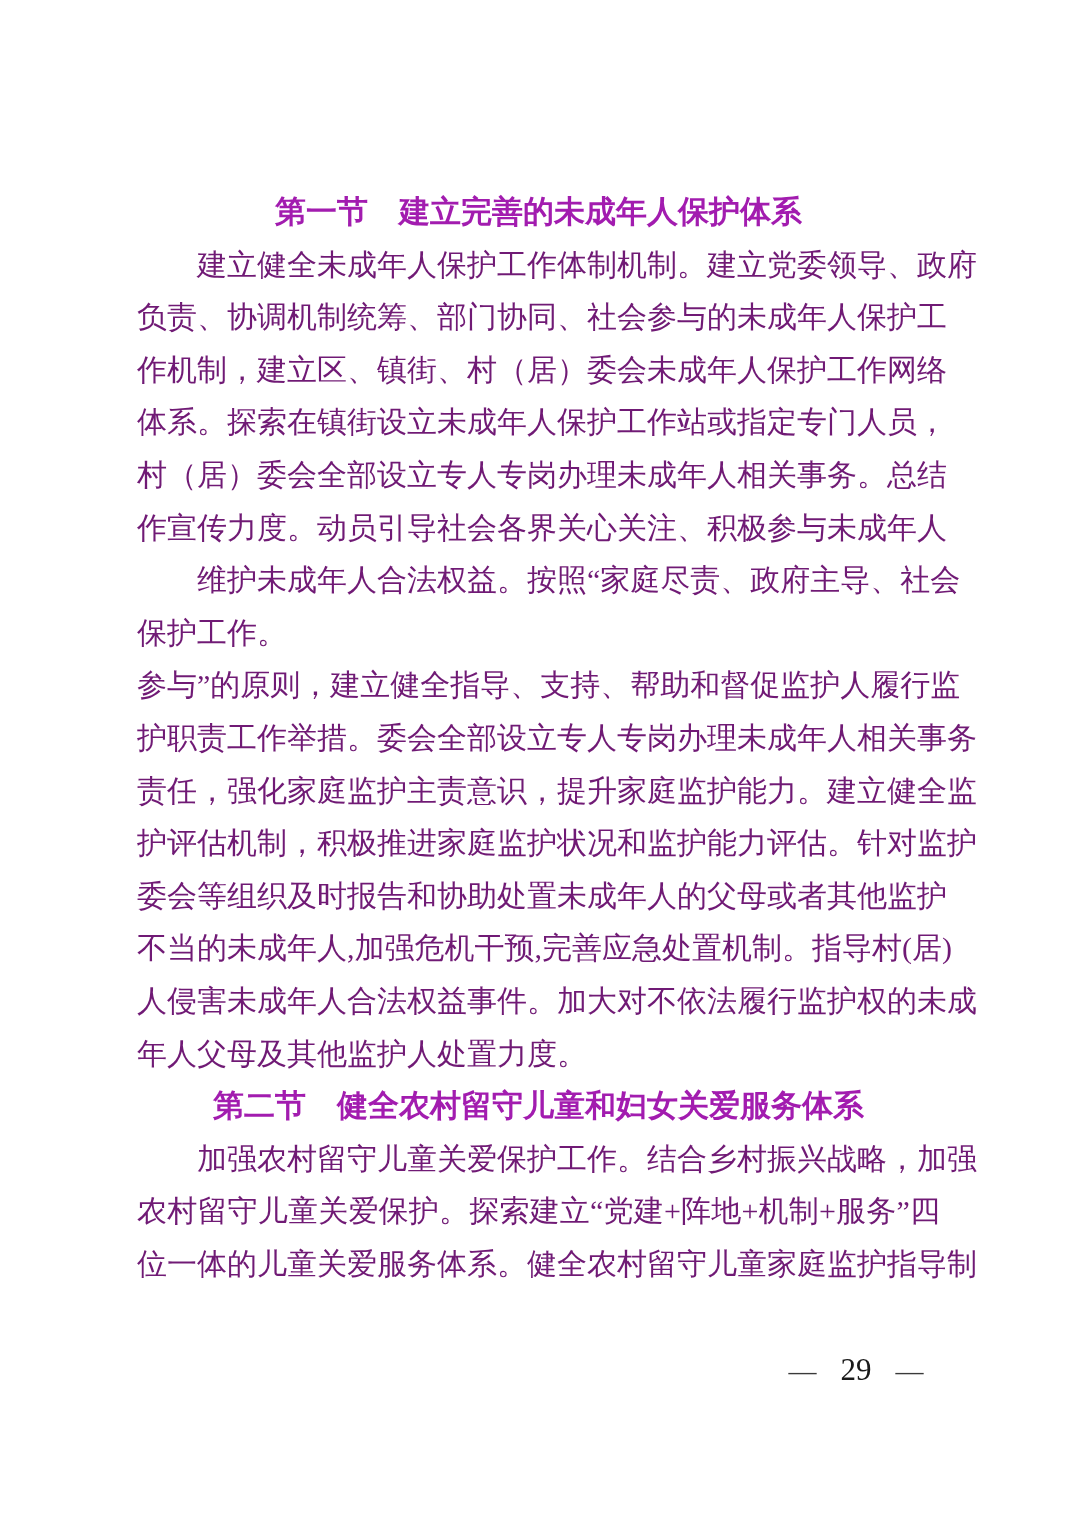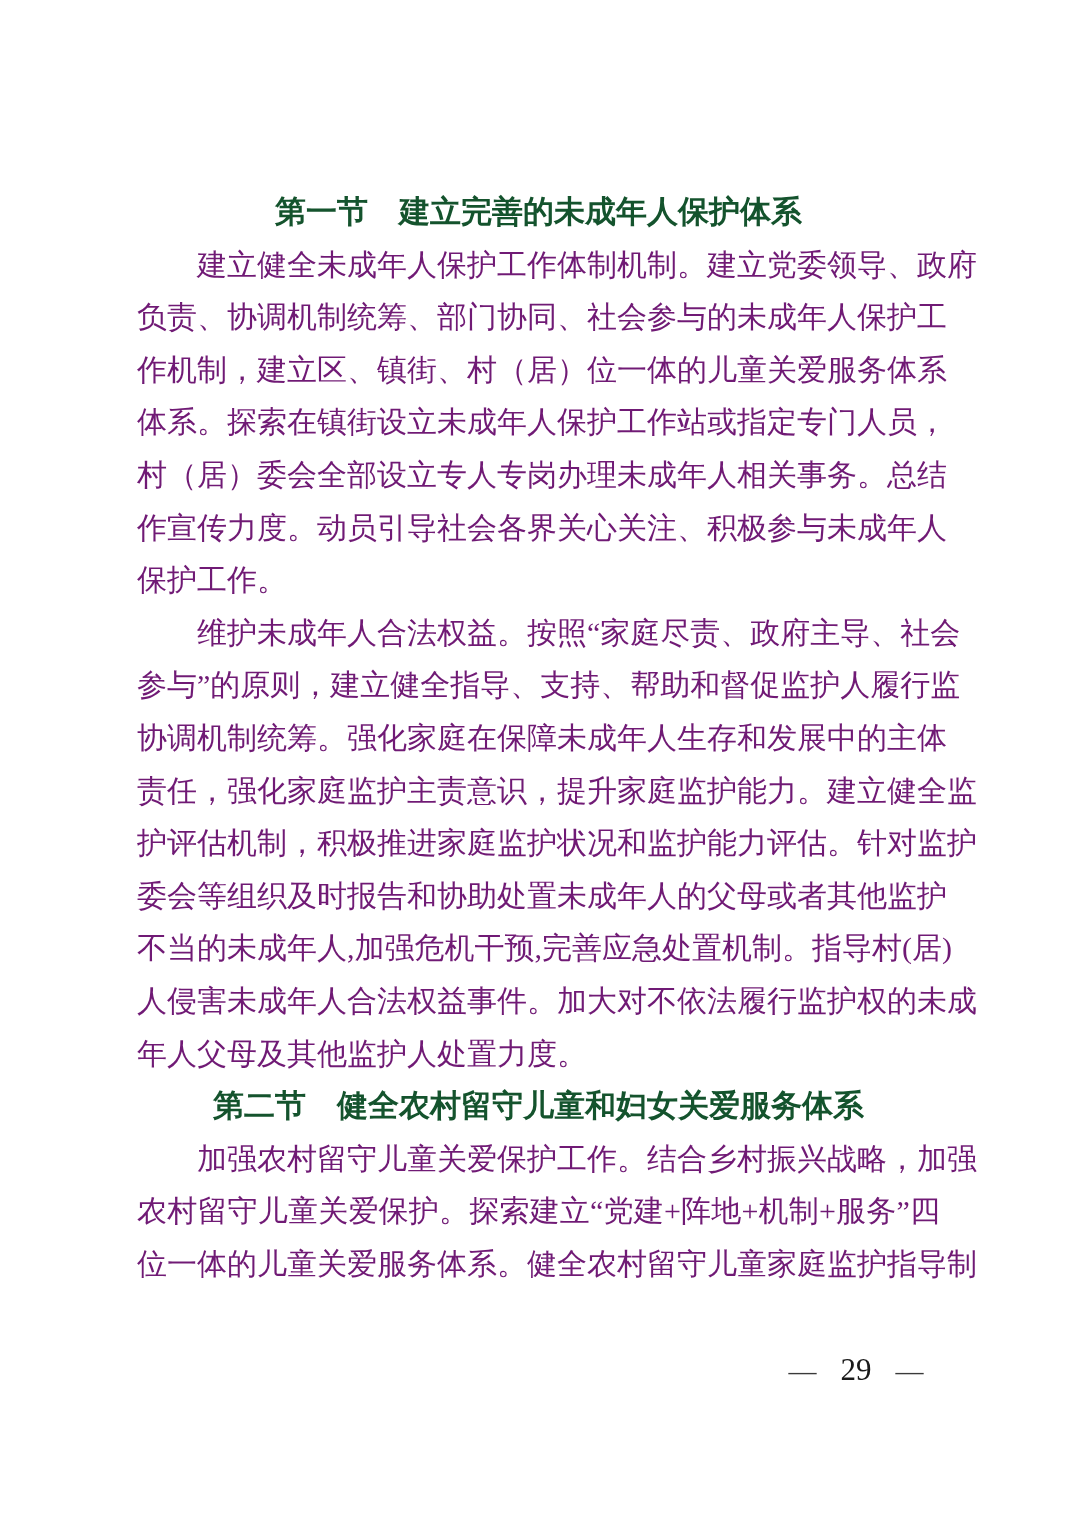--- a/index.html
+++ b/index.html
@@ -37,21 +37,21 @@
     text-align: left;
     text-align-last: left;
   }
   .heading {
     height: 52.6px;
     line-height: 52.6px;
     font-size: 31px;
     font-weight: bold;
     text-align: left;
     text-align-last: center;
-    color: #14532d;
+    color: #a21caf;
   }
   .footer {
     position: absolute;
     top: 1348px;
     left: 756px;
     width: 200px;
     height: 44px;
     line-height: 44px;
     font-size: 30px;
     color: #2a2a2a;
@@ -71,28 +71,28 @@
   }
 </style>
 </head>
 <body>
 
 <div class="page">
   <div class="doc-content">
       <div class="heading">第一节　建立完善的未成年人保护体系</div>
       <div class="line para-start">建立健全未成年人保护工作体制机制。建立党委领导、政府</div>
       <div class="line">负责、协调机制统筹、部门协同、社会参与的未成年人保护工</div>
-      <div class="line">作机制，建立区、镇街、村（居）位一体的儿童关爱服务体系</div>
+      <div class="line">作机制，建立区、镇街、村（居）委会未成年人保护工作网络</div>
       <div class="line">体系。探索在镇街设立未成年人保护工作站或指定专门人员，</div>
       <div class="line">村（居）委会全部设立专人专岗办理未成年人相关事务。总结</div>
       <div class="line">作宣传力度。动员引导社会各界关心关注、积极参与未成年人</div>
+      <div class="line para-start">维护未成年人合法权益。按照“家庭尽责、政府主导、社会</div>
       <div class="line para-end">保护工作。</div>
-      <div class="line para-start">维护未成年人合法权益。按照“家庭尽责、政府主导、社会</div>
       <div class="line">参与”的原则，建立健全指导、支持、帮助和督促监护人履行监</div>
-      <div class="line">协调机制统筹。强化家庭在保障未成年人生存和发展中的主体</div>
+      <div class="line">护职责工作举措。委会全部设立专人专岗办理未成年人相关事务</div>
       <div class="line">责任，强化家庭监护主责意识，提升家庭监护能力。建立健全监</div>
       <div class="line">护评估机制，积极推进家庭监护状况和监护能力评估。针对监护</div>
       <div class="line">委会等组织及时报告和协助处置未成年人的父母或者其他监护</div>
       <div class="line">不当的未成年人,加强危机干预,完善应急处置机制。指导村(居)</div>
       <div class="line">人侵害未成年人合法权益事件。加大对不依法履行监护权的未成</div>
       <div class="line para-end">年人父母及其他监护人处置力度。</div>
       <div class="heading">第二节　健全农村留守儿童和妇女关爱服务体系</div>
       <div class="line para-start">加强农村留守儿童关爱保护工作。结合乡村振兴战略，加强</div>
       <div class="line">农村留守儿童关爱保护。探索建立“党建+阵地+机制+服务”四</div>
       <div class="line">位一体的儿童关爱服务体系。健全农村留守儿童家庭监护指导制</div>

